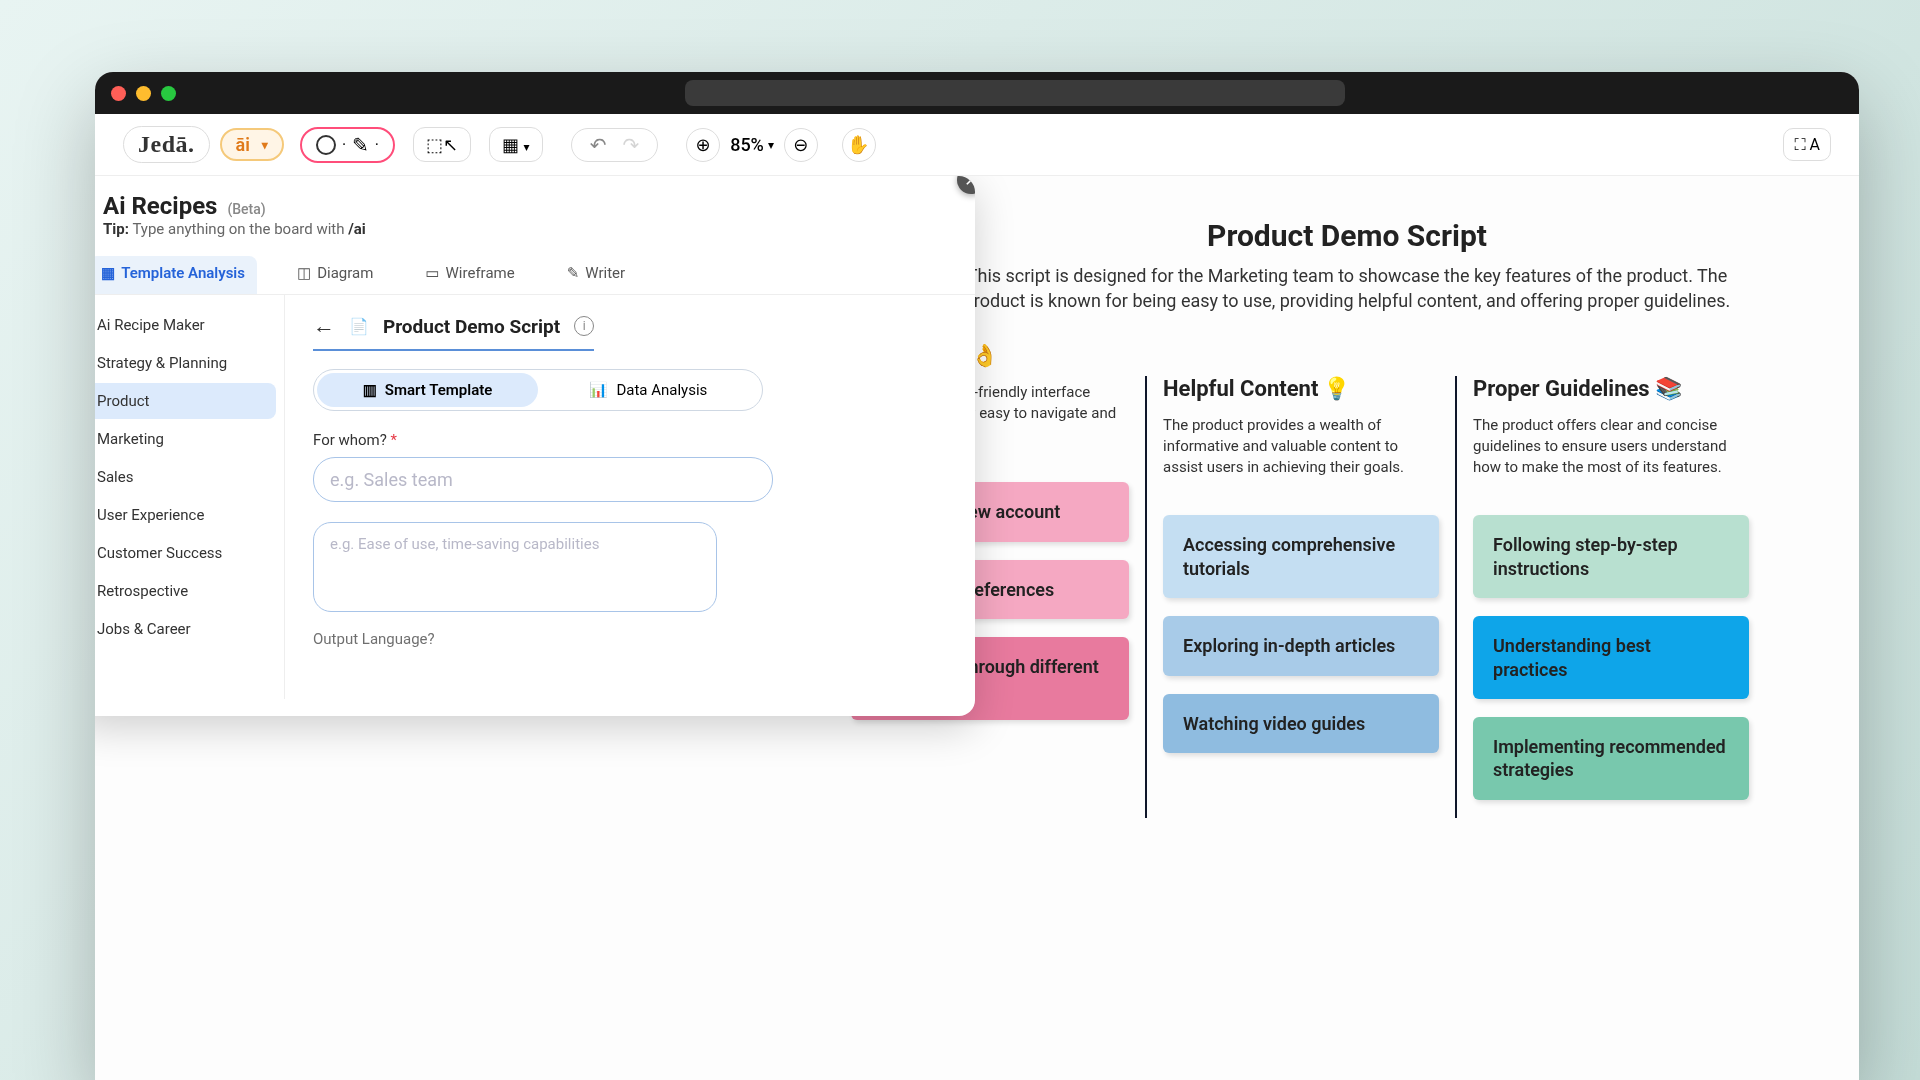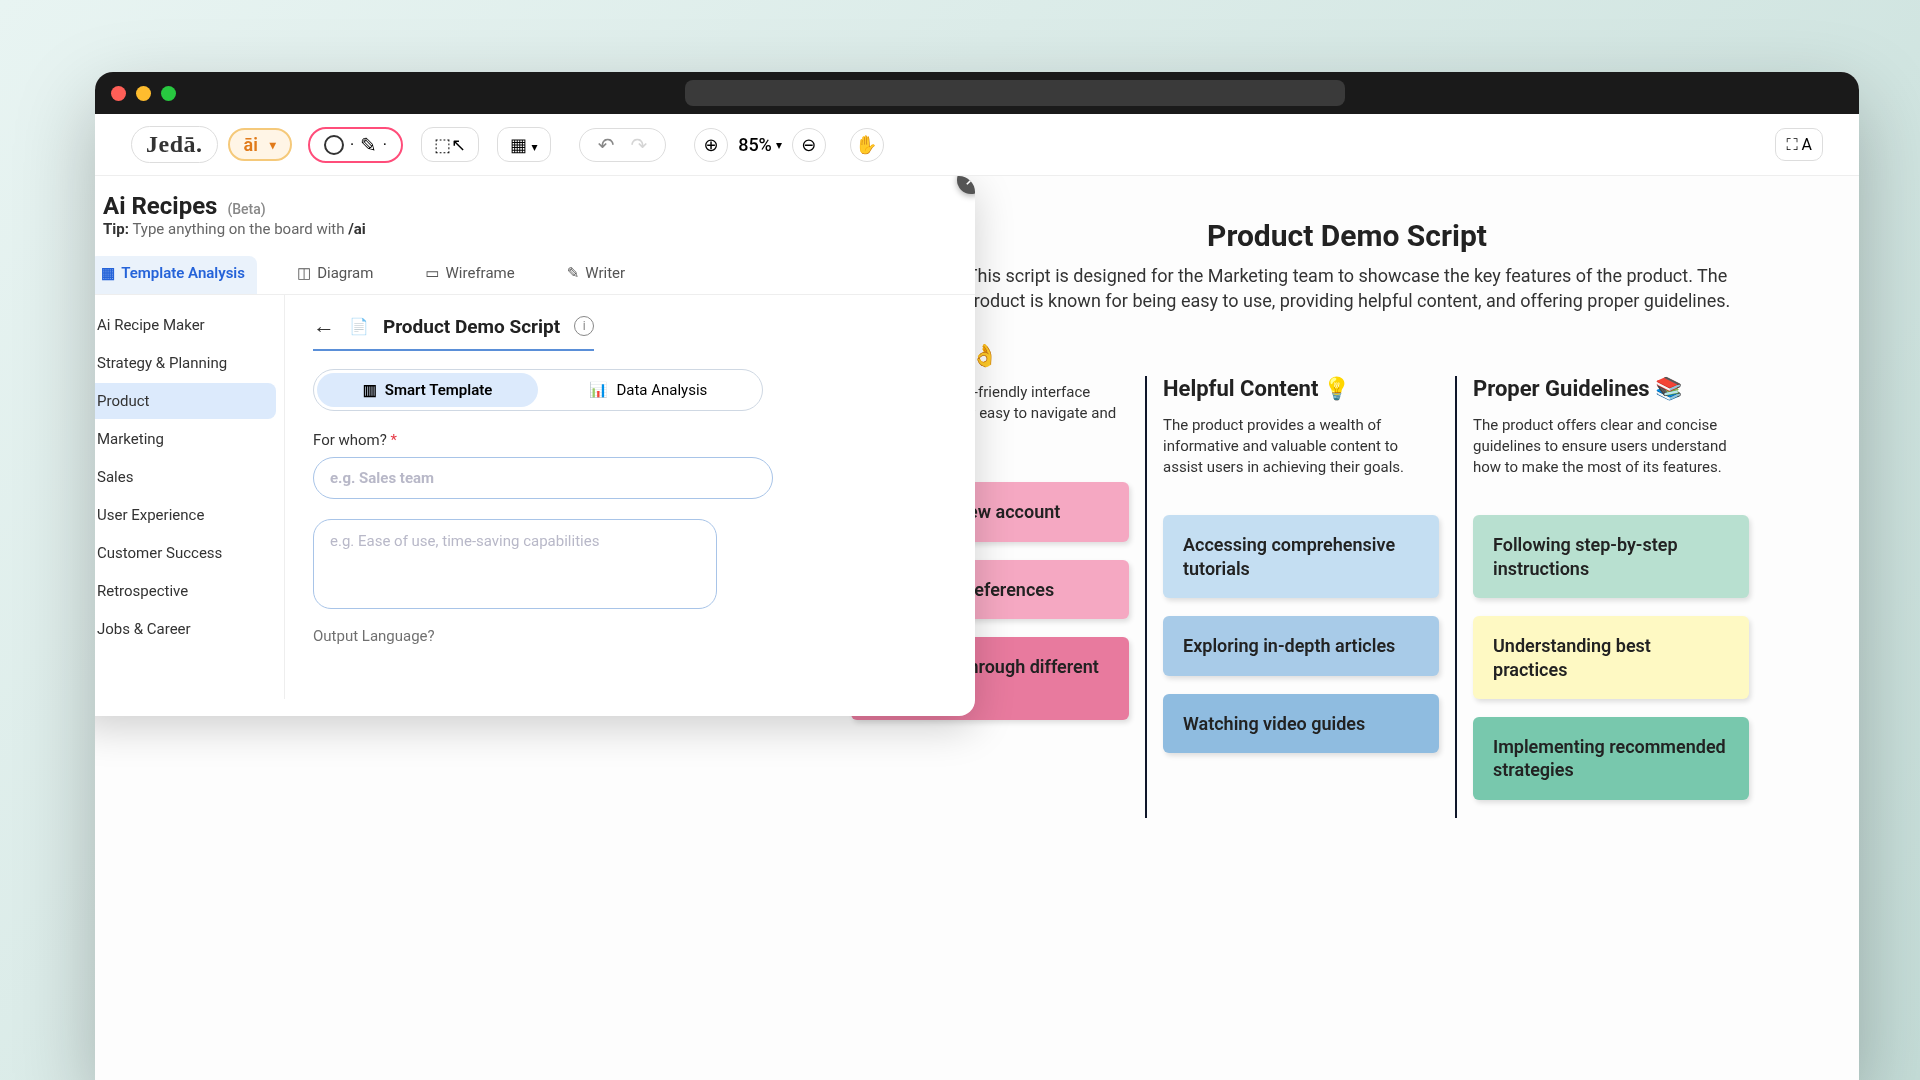--- a/index.html
+++ b/index.html
@@ -5,21 +5,21 @@
 * { margin: 0; padding: 0; box-sizing: border-box; font-family: -apple-system, BlinkMacSystemFont, "Segoe UI", Roboto, sans-serif; }
 body { background: linear-gradient(135deg, #e8f4f2 0%, #c5ddd8 100%); width: 1920px; height: 1080px; overflow: hidden; position: relative; }
 .window-frame { position: absolute; top: 72px; left: 95px; right: 61px; bottom: 0; background: #fff; border-radius: 18px 18px 0 0; overflow: hidden; box-shadow: 0 30px 80px rgba(0,0,0,0.25); display: flex; flex-direction: column; }
 .titlebar { height: 42px; background: #1a1a1a; display: flex; align-items: center; padding: 0 16px; gap: 10px; }
 .traffic-lights { display: flex; gap: 10px; }
 .traffic-dot { width: 15px; height: 15px; border-radius: 50%; }
 .red { background: #ff5f57; }
 .yellow { background: #febc2e; }
 .green { background: #28c840; }
 .titlebar-search { margin: 0 auto; width: 660px; height: 26px; background: #3a3a3a; border-radius: 8px; }
-.toolbar { height: 62px; background: #fff; display: flex; align-items: center; padding: 0 36px; gap: 10px; border-bottom: 1px solid #eee; }
+.toolbar { height: 62px; background: #fff; display: flex; align-items: center; padding: 0 28px; gap: 10px; border-bottom: 1px solid #eee; }
 .logo { font-family: Georgia, serif; font-size: 24px; font-weight: 600; color: #333; letter-spacing: 0.5px; border: 1px solid #ddd; padding: 4px 14px; border-radius: 22px; }
 .ai-pill { display: flex; align-items: center; gap: 12px; background: #fff5e6; border: 2px solid #f5c97a; color: #e07a1a; font-weight: 600; padding: 4px 14px; border-radius: 22px; font-size: 18px; }
 .tool-group { display: flex; align-items: center; gap: 6px; border: 2px solid #ff4d7a; border-radius: 22px; padding: 4px 14px; margin-left: 6px; }
 .tool-circle { width: 20px; height: 20px; border: 2.5px solid #333; border-radius: 50%; }
 .tool-pen { font-size: 20px; }
 .select-tool, .shape-tool { border: 1px solid #ddd; border-radius: 12px; padding: 6px 12px; font-size: 18px; margin-left: 8px; }
 .history-group { display: flex; gap: 4px; margin-left: 18px; border: 1px solid #ddd; border-radius: 22px; padding: 4px 12px; }
 .history-group span { font-size: 20px; color: #888; padding: 0 6px; }
 .zoom-group { display: flex; align-items: center; gap: 10px; margin-left: 18px; }
 .zoom-btn { width: 34px; height: 34px; border: 1px solid #ddd; border-radius: 50%; display: flex; align-items: center; justify-content: center; font-size: 18px; }
@@ -48,42 +48,42 @@
 .panel-detail { flex: 1; padding: 18px 28px; overflow: hidden; }
 .detail-header { display: flex; align-items: center; gap: 14px; margin-bottom: 18px; border-bottom: 2px solid #5a8fd8; padding-bottom: 10px; width: fit-content; }
 .back-arrow { font-size: 22px; color: #333; cursor: pointer; }
 .detail-title { font-size: 19px; font-weight: 700; color: #222; }
 .info-icon { width: 20px; height: 20px; border: 1.5px solid #888; border-radius: 50%; display: flex; align-items: center; justify-content: center; font-size: 12px; color: #888; }
 .template-toggle { display: flex; border: 1px solid #cfd8e3; border-radius: 22px; padding: 3px; margin-bottom: 20px; width: 450px; }
 .toggle-option { flex: 1; text-align: center; padding: 8px 18px; font-size: 15px; border-radius: 18px; display: flex; align-items: center; justify-content: center; gap: 8px; }
 .toggle-option.active { background: #dceafc; font-weight: 600; }
 .form-label { font-size: 15px; color: #333; margin-bottom: 8px; display: block; }
 .required { color: #e63946; }
-.form-input { width: 460px; padding: 11px 16px; border: 1.5px solid #a8c4e8; border-radius: 22px; font-size: 15px; margin-bottom: 20px; font-weight: bold; }
+.form-input { width: 460px; padding: 11px 16px; border: 1.5px solid #a8c4e8; border-radius: 22px; font-size: 18px; margin-bottom: 20px; }
 .form-input::placeholder { color: #b8b8c8; }
 .form-textarea { width: 404px; height: 90px; padding: 12px 16px; border: 1.5px solid #a8c4e8; border-radius: 18px; font-size: 15px; resize: none; margin-bottom: 14px; }
 .form-textarea::placeholder { color: #b8b8c8; }
 
 
 .canvas-content { position: absolute; top: 42px; left: 740px; right: 0; }
 .content-title { font-size: 30px; font-weight: 700; text-align: center; color: #222; margin-bottom: 10px; }
 .content-desc { font-size: 18px; text-align: center; color: #333; max-width: 820px; margin: 0 auto 30px; line-height: 1.4; }
 .columns { display: flex; gap: 0; }
 .column { width: 310px; padding: 0 16px; }
 .column + .column { border-left: 2px solid #0f172a; margin-top: 33px; }
 .col-heading { font-size: 22px; font-weight: 700; color: #222; margin-bottom: 14px; }
 .col-desc { font-size: 15px; color: #333; line-height: 1.4; margin-bottom: 24px; min-height: 76px; }
 .card { padding: 18px 20px; border-radius: 6px; font-size: 18px; font-weight: 600; color: #222; margin-bottom: 18px; box-shadow: 2px 3px 5px rgba(0,0,0,0.12); line-height: 1.3; }
 .pink { background: #f5a8c2; }
 .pink-dark { background: #e87a9e; }
 .blue-light { background: #c4def2; }
 .blue-med { background: #a8cbe8; }
 .blue-dark { background: #8fbce0; }
 .teal-light { background: #b8e0d0; }
-.teal-med { background: #fef9c3; }
+.teal-med { background: #0ea5e9; }
 .teal-dark { background: #78c8ad; }
 .chev { font-size: 12px; }
 </style>
 </head>
 <body>
 
 <div class="window-frame">
   <div class="titlebar">
     <div class="traffic-lights">
       <div class="traffic-dot red"></div>

